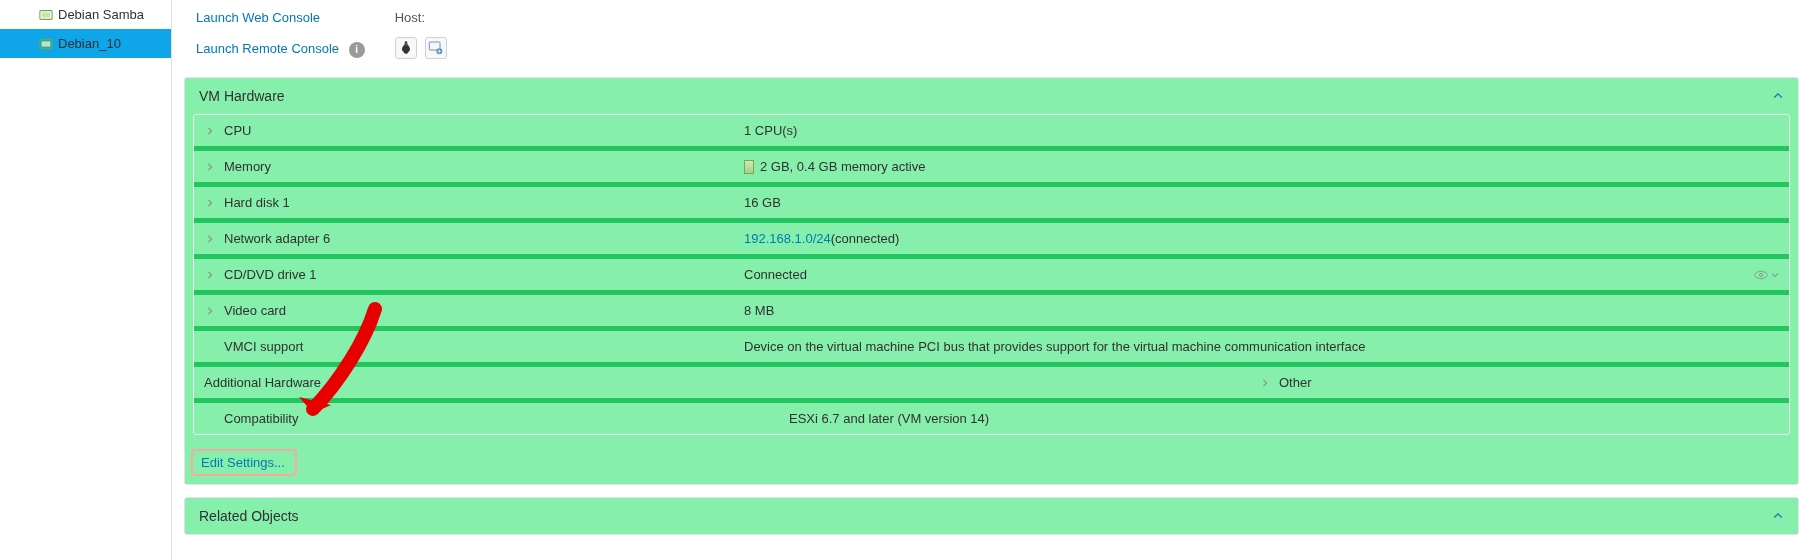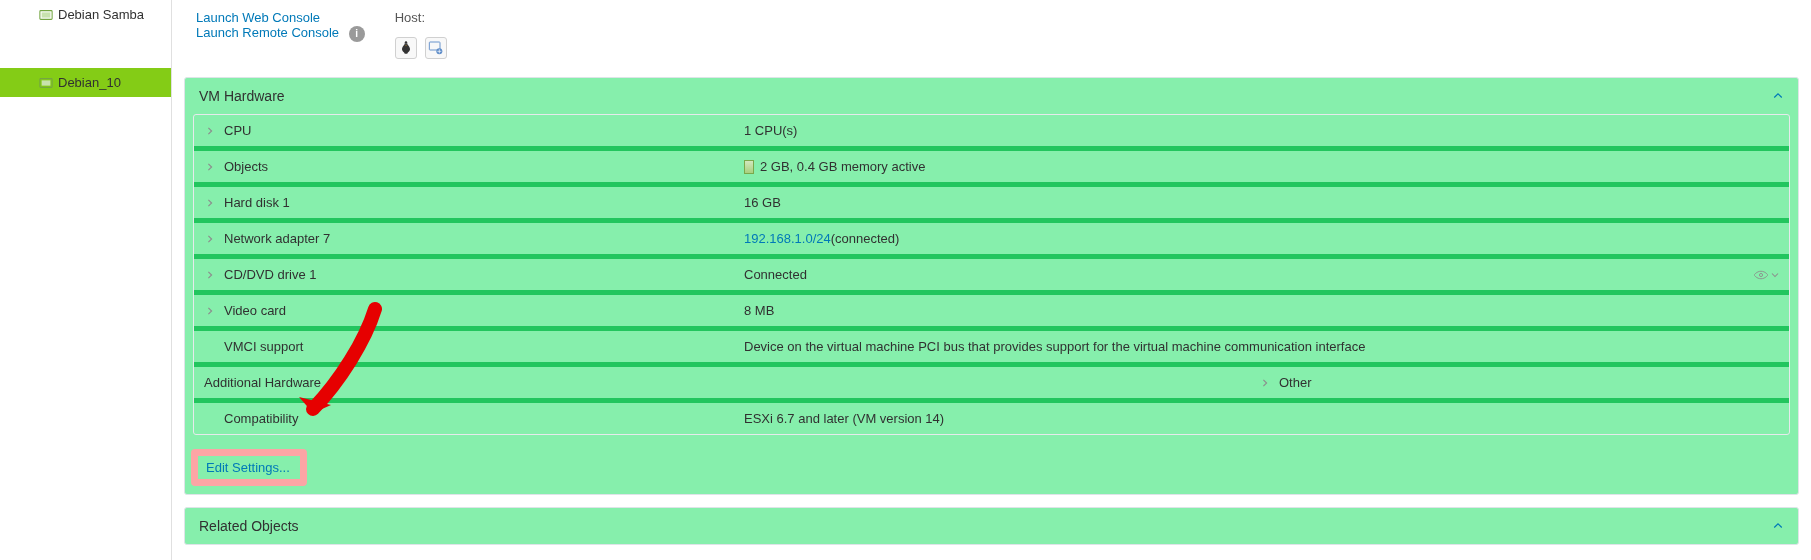--- a/index.html
+++ b/index.html
@@ -18,35 +18,35 @@
       border-right: 1px solid #e0e0e0;
       padding-top: 0;
     }
     .tree-item {
       display: flex;
       align-items: center;
       padding: 2px 0 2px 38px;
       cursor: pointer;
       height: 29px;
     }
-    .tree-item.selected { background: #84cc16; margin-top: 39px; }
+    .tree-item.selected { background: #0ea5e9; }
     .tree-icon {
       width: 16px;
       height: 16px;
       margin-right: 4px;
       display: inline-flex;
       align-items: center;
       justify-content: center;
     }
     .tree-label { color: #313131; }
 
     .main { flex: 1; padding: 0 12px; overflow: auto; }
 
     .top-area { display: flex; align-items: flex-start; padding: 10px 0 10px 12px; gap: 26px; }
-    .console-links { display: flex; flex-direction: column; gap: 0; }
+    .console-links { display: flex; flex-direction: column; gap: 16px; }
     .link { color: #0079b8; cursor: pointer; }
     .info-icon {
       display: inline-flex; align-items: center; justify-content: center;
       width: 16px; height: 16px; border-radius: 50%;
       background: #9a9a9a; color: #fff; font-size: 10px; font-weight: bold;
       margin-left: 6px;
     }
     .host-block { margin-left: 4px; }
     .host-label { color: #565656; margin-bottom: 12px; }
     .host-icons { display: flex; gap: 8px; margin-top: 4px; }
@@ -80,21 +80,21 @@
     .panel-body { padding: 0 8px 8px 8px; }
 
     .hw-table {
       width: 100%;
       border-collapse: collapse;
       border: 1px solid #e6eaec;
       border-radius: 3px;
       overflow: hidden;
     }
     .hw-row { border-bottom: 5px solid #22c55e; }
-    .hw-row:last-child { border-bottom: none; }
+    .hw-row:last-child { border-bottom: none; gap: 45px; }
     .hw-cell {
       padding: 8px 10px;
       vertical-align: middle;
     }
     .label-cell { width: 540px; display: flex; align-items: center; }
     .value-cell { flex: 1; display: flex; align-items: center; position: relative; }
     .row-chevron {
       width: 12px;
       margin-right: 8px;
       color: #8c8c8c;
@@ -120,21 +120,21 @@
       align-items: center;
       gap: 2px;
       cursor: pointer;
     }
 
     .edit-settings-wrap {
       padding: 6px 6px 8px 6px;
       position: relative;
     }
     .edit-settings-highlight {
-      border: 7px solid #fca5a5;
+      border: 2px solid #fca5a5;
       border-radius: 4px;
       display: inline-block;
       padding: 4px 10px 4px 8px;
     }
     .edit-settings-link {
       color: #0079b8;
       cursor: pointer;
     }
 
     .annotation-arrow {
@@ -238,21 +238,21 @@
             </div>
           </div>
 
           <div class="hw-row hw-flex">
             <div class="hw-cell label-cell">
               <span class="row-chevron">
                 <svg width="8" height="8" viewBox="0 0 10 10">
                     <path d="M3 1l4 4-4 4" fill="none" stroke="#8c8c8c" stroke-width="1.4"></path>
                   </svg>
               </span>
-              <span>Objects</span>
+              <span>Memory</span>
             </div>
             <div class="hw-cell value-cell">
               <span class="mem-icon"></span>
               <span>2 GB, 0.4 GB memory active</span>
             </div>
           </div>
 
           <div class="hw-row hw-flex">
             <div class="hw-cell label-cell">
               <span class="row-chevron">
@@ -267,21 +267,21 @@
             </div>
           </div>
 
           <div class="hw-row hw-flex">
             <div class="hw-cell label-cell">
               <span class="row-chevron">
                 <svg width="8" height="8" viewBox="0 0 10 10">
                     <path d="M3 1l4 4-4 4" fill="none" stroke="#8c8c8c" stroke-width="1.4"></path>
                   </svg>
               </span>
-              <span>Network adapter 7</span>
+              <span>Network adapter 6</span>
             </div>
             <div class="hw-cell value-cell">
               <span class="link">192.168.1.0/24</span>
               <span> (connected)</span>
             </div>
           </div>
 
           <div class="hw-row hw-flex">
             <div class="hw-cell label-cell">
               <span class="row-chevron">

